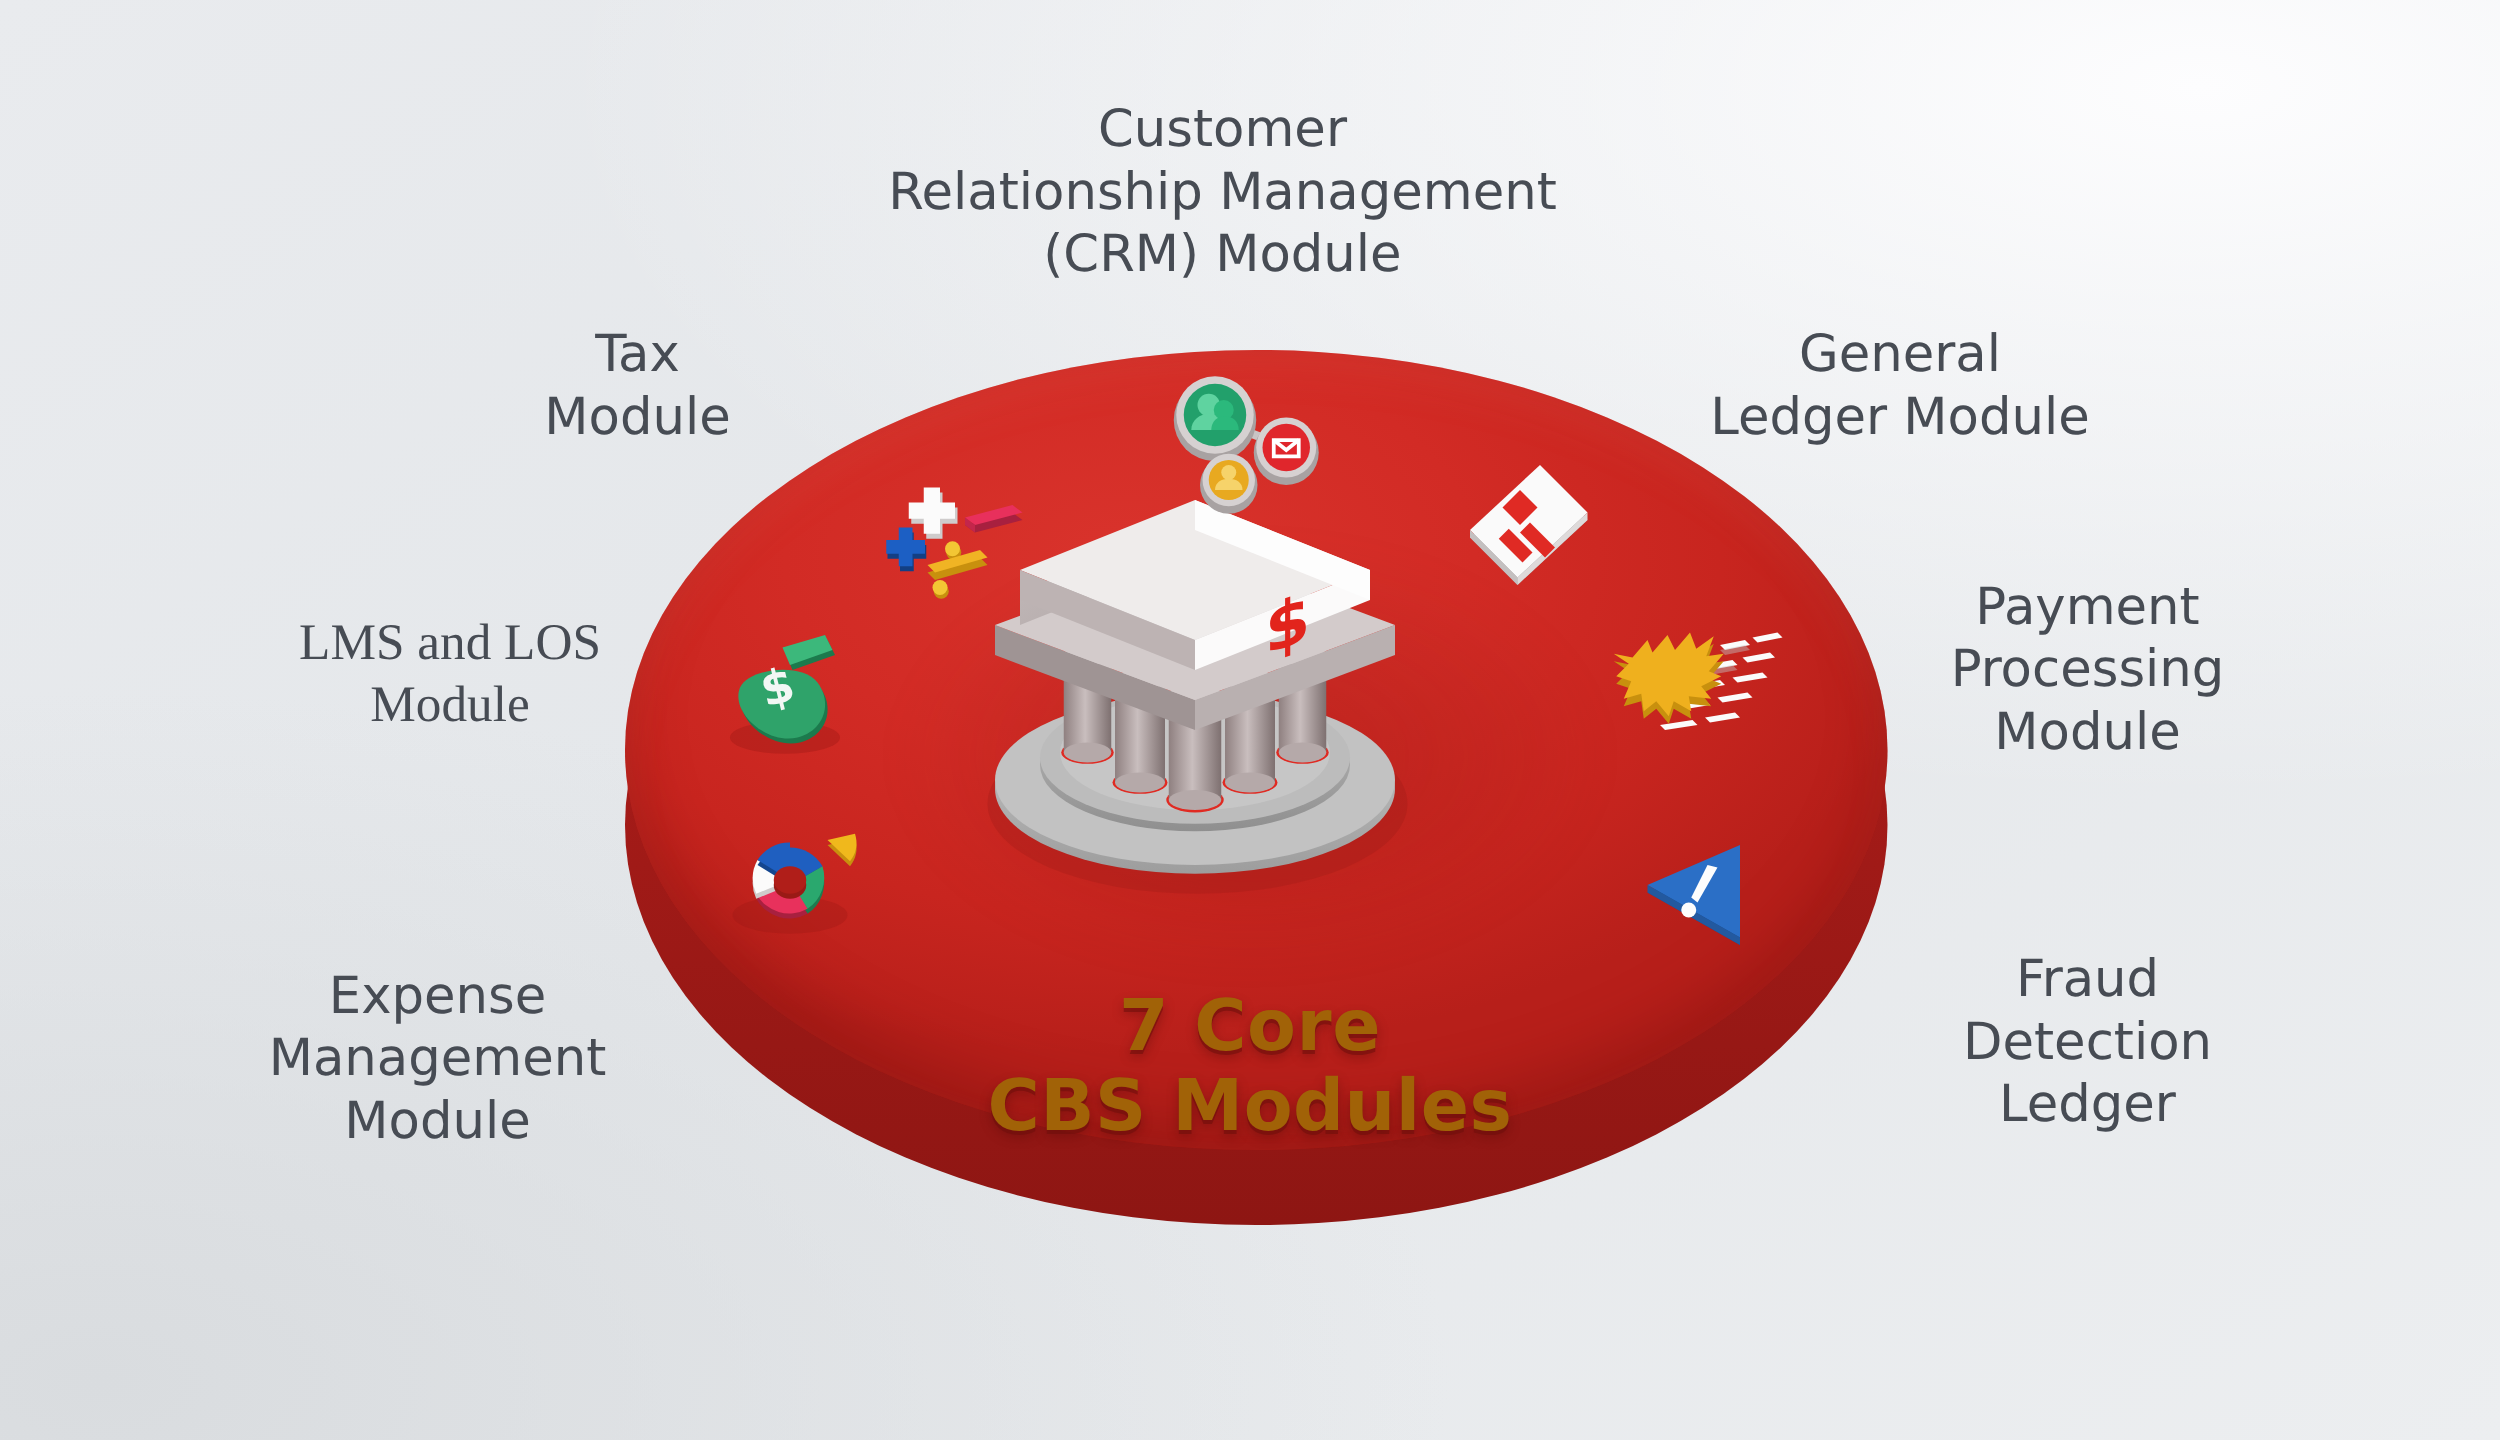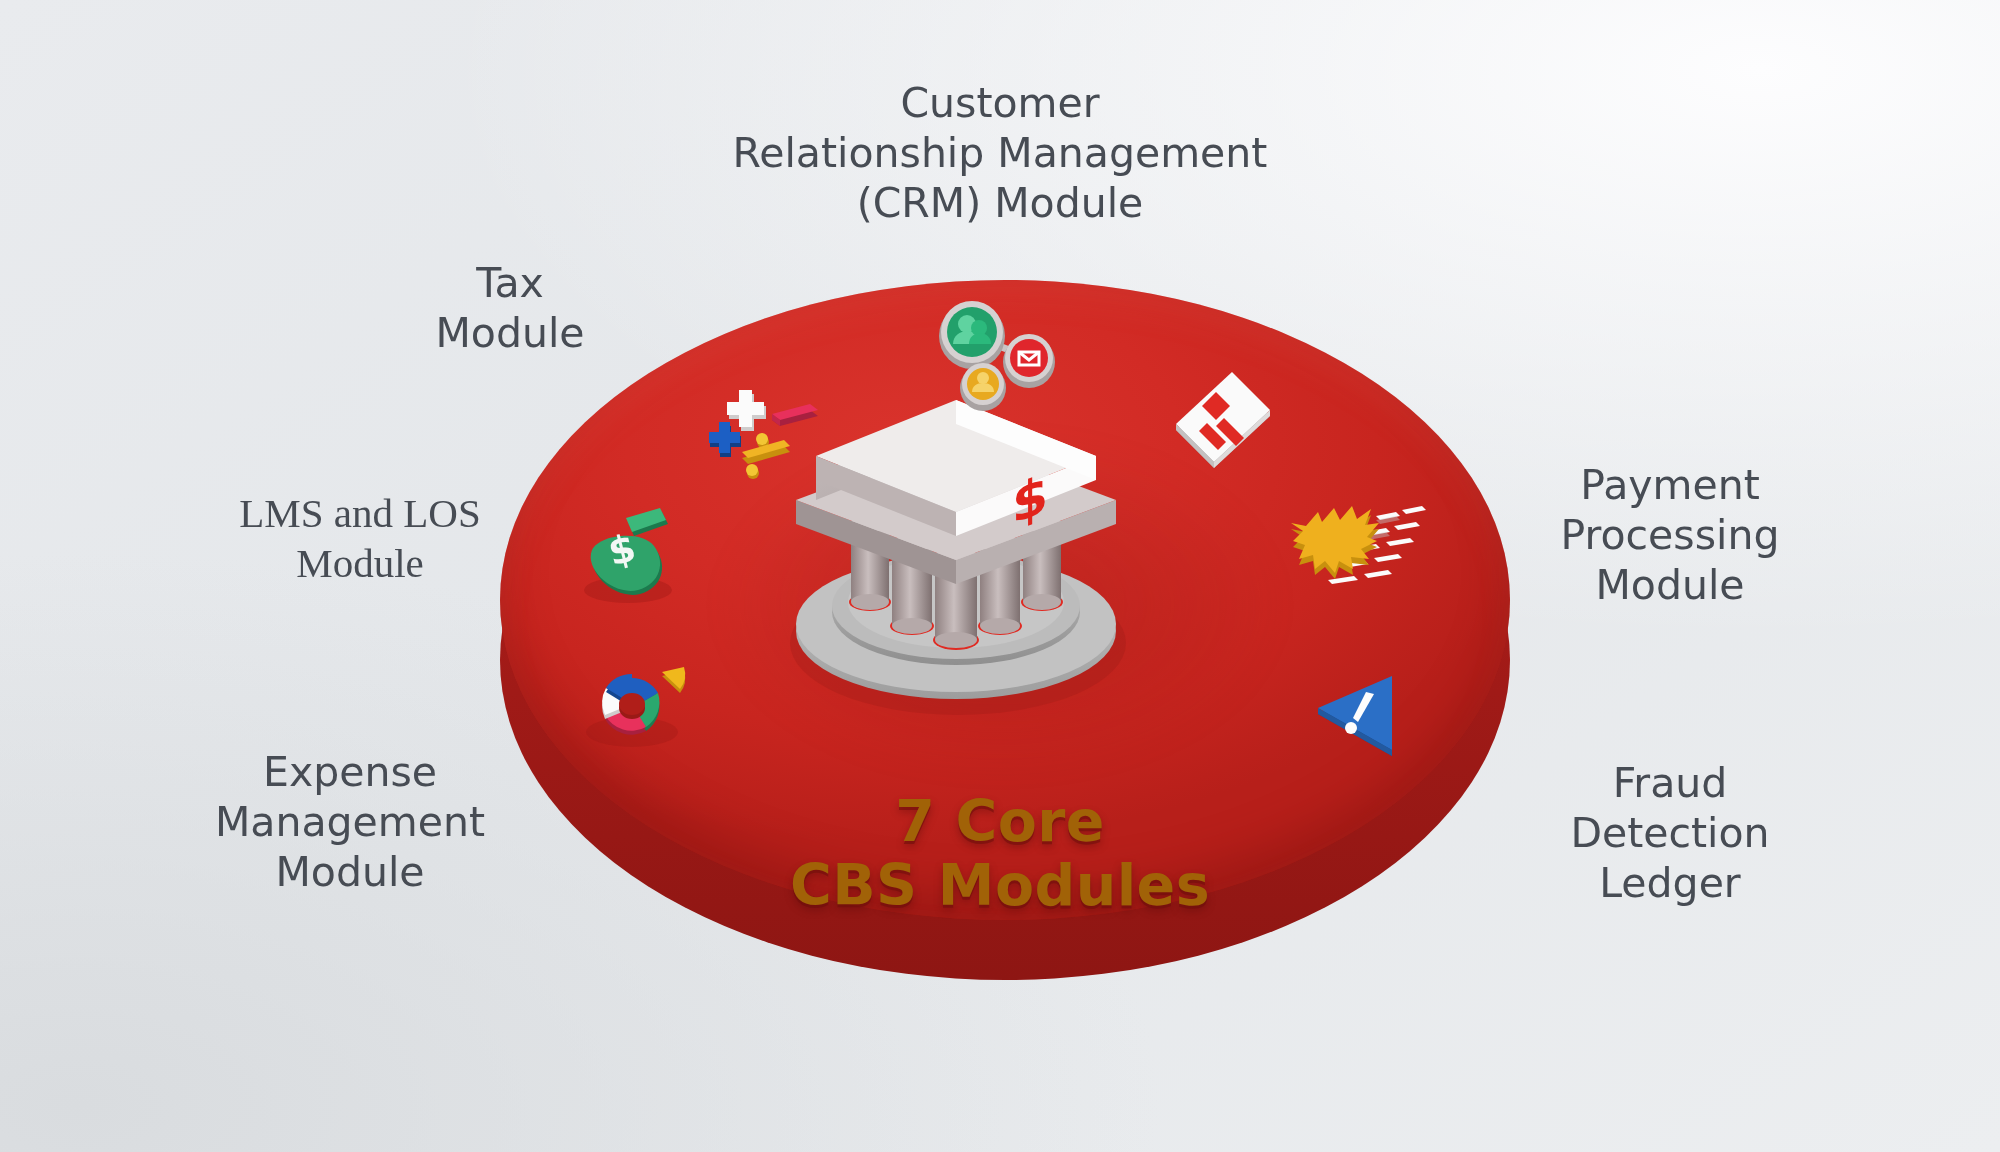--- a/index.html
+++ b/index.html
@@ -313,34 +313,36 @@
       <polygon points="18,54 92,22 92,96" fill="#1b4e91"></polygon>
       <polygon points="18,48 92,16 92,90" fill="#2b6fc6"></polygon>
       <polygon points="92,90 92,96 18,54 18,48" fill="#23599f"></polygon>
       <g fill="#fdfdfd">
         <polygon points="66,32 74,34 58,62 53,58"></polygon>
         <circle cx="51" cy="68" r="6"></circle>
       </g>
     </svg>
   </div>
 
-  <div class="label" style="left:690px;top:78px;width:620px;">Customer
+  <div class="label" style="left:668px;top:78px;width:620px;">Customer
 Relationship  Management
 (CRM) Module</div>
 
   <div class="label" style="left:370px;top:258px;width:280px;text-align:center;">Tax
 Module</div>
 
   <div class="label" style="left:170px;top:488px;width:380px;font-family:Liberation Serif, serif;">LMS and LOS
 Module</div>
 
-  <div class="label" style="left:150px;top:747px;width:400px;">Expense
+  <div class="label" style="left:150px;top:771px;width:400px;">Expense
 Management
 Module</div>
 
+  <div class="label" style="left:1310px;top:258px;width:420px;">General
+Ledger Module</div>
 
   <div class="label" style="left:1490px;top:460px;width:360px;">Payment
 Processing
 Module</div>
 
   <div class="label" style="left:1490px;top:758px;width:360px;">Fraud
 Detection
 Ledger</div>
 
 </div>

